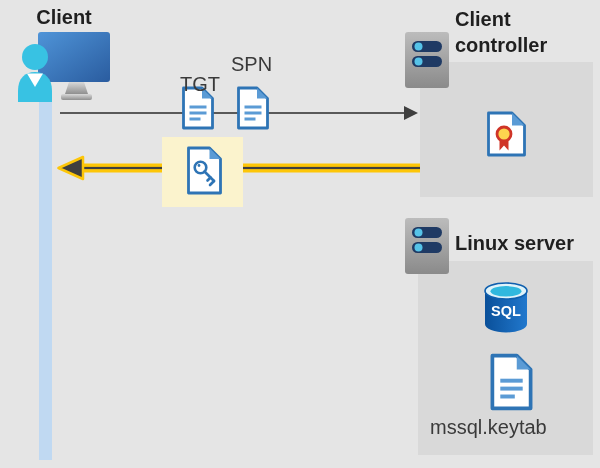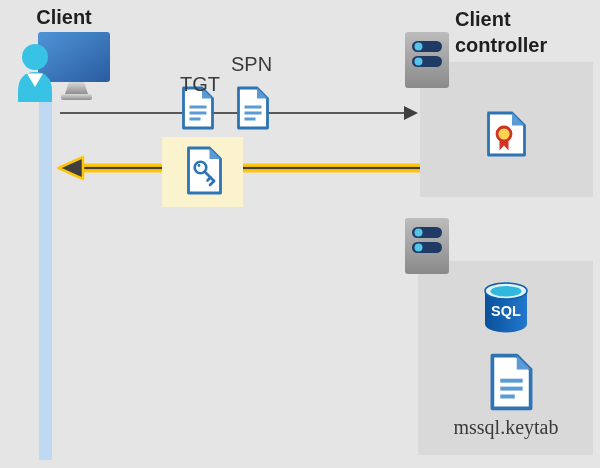--- a/index.html
+++ b/index.html
@@ -71,21 +71,21 @@
   #cert-icon{left:486px;top:111px;}
 
   #lx-server{left:404px;top:217px;}
   #lx-label{left:455px;top:230px;width:142px;}
   #lx-box{
     left:418px;top:261px;width:175px;height:194px;
     background:var(--panel-gray,#d9d9d9);
   }
   #sql-icon{left:483px;top:282px;text-align:right;}
   #keytab-doc{left:489px;top:353px;}
-  #keytab-label{left:430px;top:416px;width:152px;text-align:center;font-family:Liberation Serif, serif;}
+  #keytab-label{left:430px;top:416px;width:152px;}
 
   .doc-body{fill:#ffffff;stroke:var(--doc-blue,#2e74b5);stroke-width:2.8;stroke-linejoin:round;}
   .doc-fold{fill:var(--doc-fold,#5b9bd5);}
   .doc-line{fill:var(--doc-fold,#5b9bd5);}
   .key-stroke{fill:none;stroke:var(--doc-blue,#2e74b5);stroke-width:2.6;stroke-linecap:round;}
   .sql-text{font-family:"Liberation Sans",sans-serif;font-weight:bold;font-size:14.5px;fill:#ffffff;}
 </style>
 </head>
 <body>
 
@@ -193,20 +193,21 @@
       <circle cx="18" cy="23" r="7" fill="#fdd44f" stroke="#cf3427" stroke-width="2.8"></circle>
     </svg>
   </div>
 
   <div id="lx-box" class="abs z-box"></div>
   <div id="lx-server" class="abs z-icon">
     <svg width="46" height="58" viewBox="0 0 46 58">
         <use href="#sym-server"></use>
       </svg>
   </div>
+  <div id="lx-label" class="abs z-text title">Linux server</div>
 
   <div id="sql-icon" class="abs z-icon">
     <svg width="46" height="52" viewBox="0 0 46 52">
       <path d="M2,9 V42 A21,8.5 0 0 0 44,42 V9 Z" fill="url(#gsql)"></path>
       <ellipse cx="23" cy="9" rx="21" ry="8" fill="#dff3fa" stroke="#0f5fae" stroke-width="1.6"></ellipse>
       <ellipse cx="23" cy="9.3" rx="15.5" ry="5.2" fill="#30b8de"></ellipse>
       <text class="sql-text" x="23" y="34" text-anchor="middle">SQL</text>
     </svg>
   </div>
 

